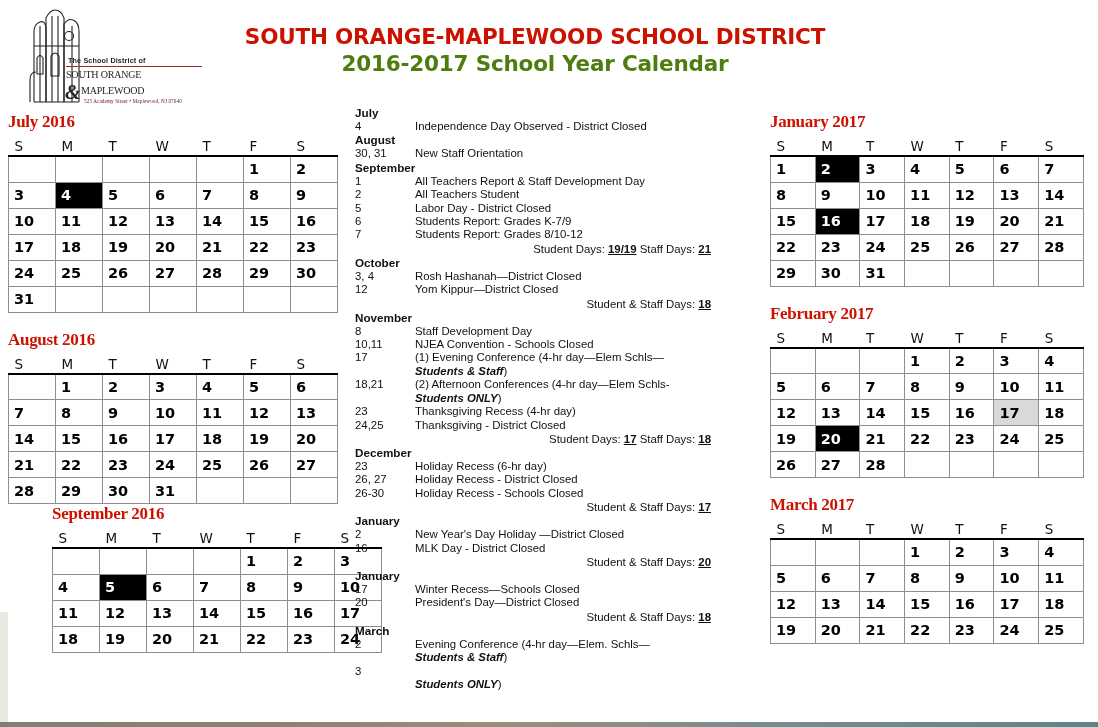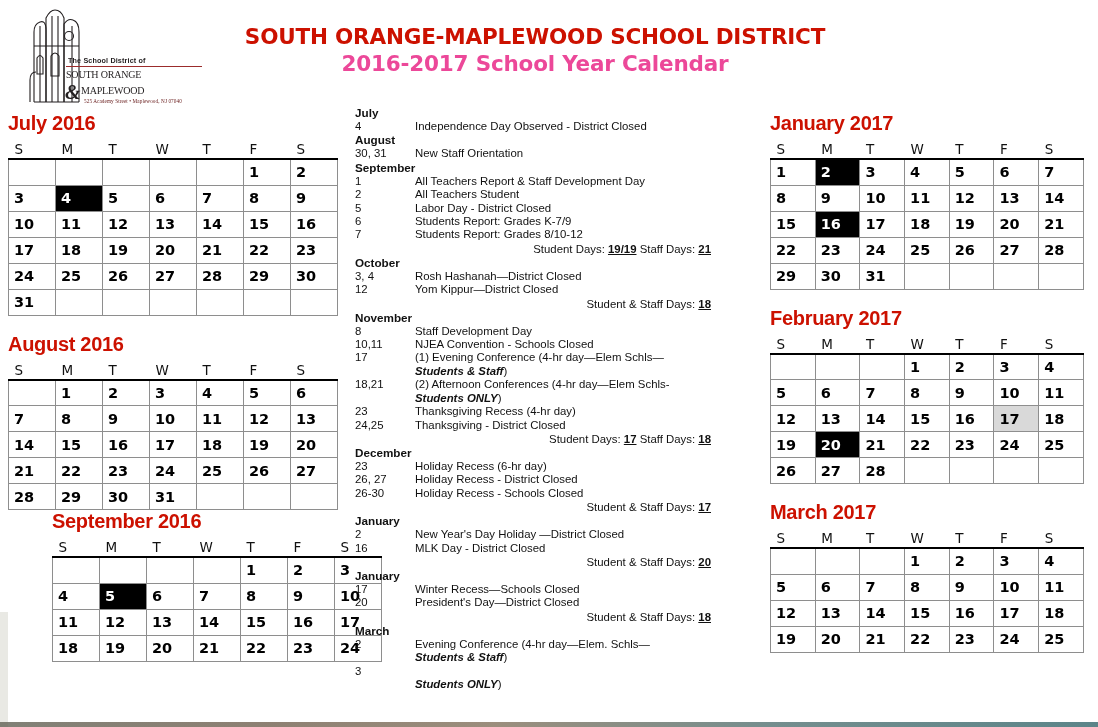--- a/index.html
+++ b/index.html
@@ -40,32 +40,32 @@
 
   
   .header { position: absolute; left: 200px; top: 24px; width: 670px; text-align: center; }
   .header h1 {
     font-family: "DejaVu Sans", sans-serif;
     font-size: 21.5px; font-weight: 700; color: #cc1100;
     letter-spacing: -0.2px; line-height: 26px;
   }
   .header h2 {
     font-family: "DejaVu Sans", sans-serif;
-    font-size: 21.5px; font-weight: 700; color: #ec4899;
+    font-size: 21.5px; font-weight: 700; color: #4d7c0f;
     letter-spacing: -0.2px; line-height: 28px;
   }
 
   
   .cal-col-left  { position: absolute; left: 8px;   top: 112px; width: 340px; }
   .cal-col-right { position: absolute; left: 770px; top: 112px; width: 320px; }
 
   .cal-block { margin-bottom: 0; }
   .cal-title {
-    font-family: Liberation Sans, sans-serif;
-    font-size: 20px; font-weight: 700; color: #cc1100;
+    font-family: Liberation Serif, serif;
+    font-size: 17px; font-weight: 700; color: #cc1100;
     letter-spacing: -0.3px; margin-bottom: 5px;
   }
   table.cal { border-collapse: collapse; table-layout: fixed; }
   table.cal th {
     font-family: "DejaVu Sans", sans-serif;
     font-size: 13.5px; font-weight: 400; color: #111;
     text-align: left; padding: 0 0 1px 6px;
     border: none; border-bottom: 2.5px solid #000;
     height: 19px; vertical-align: bottom;
   }

